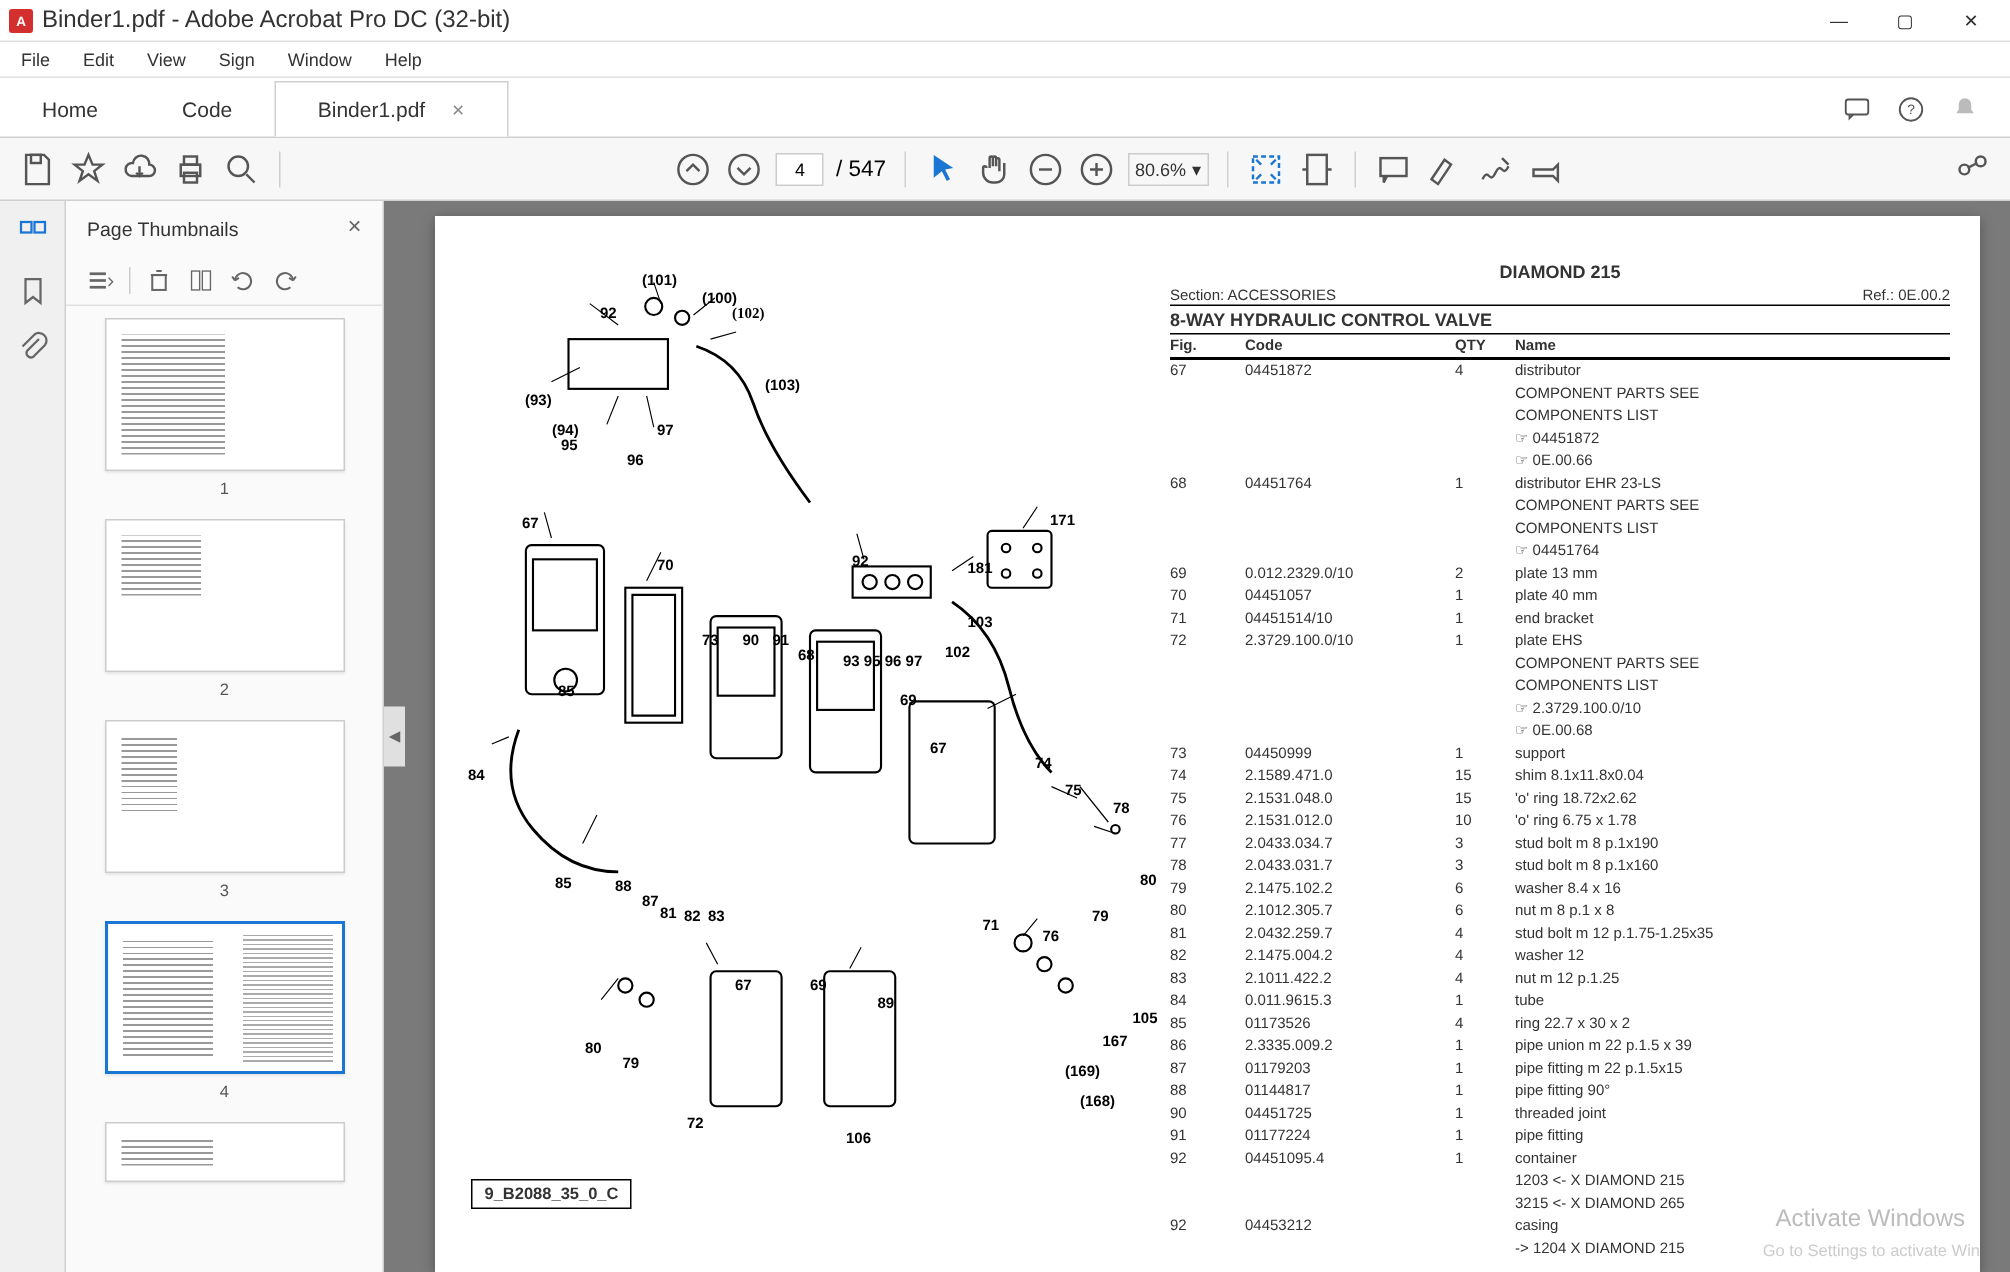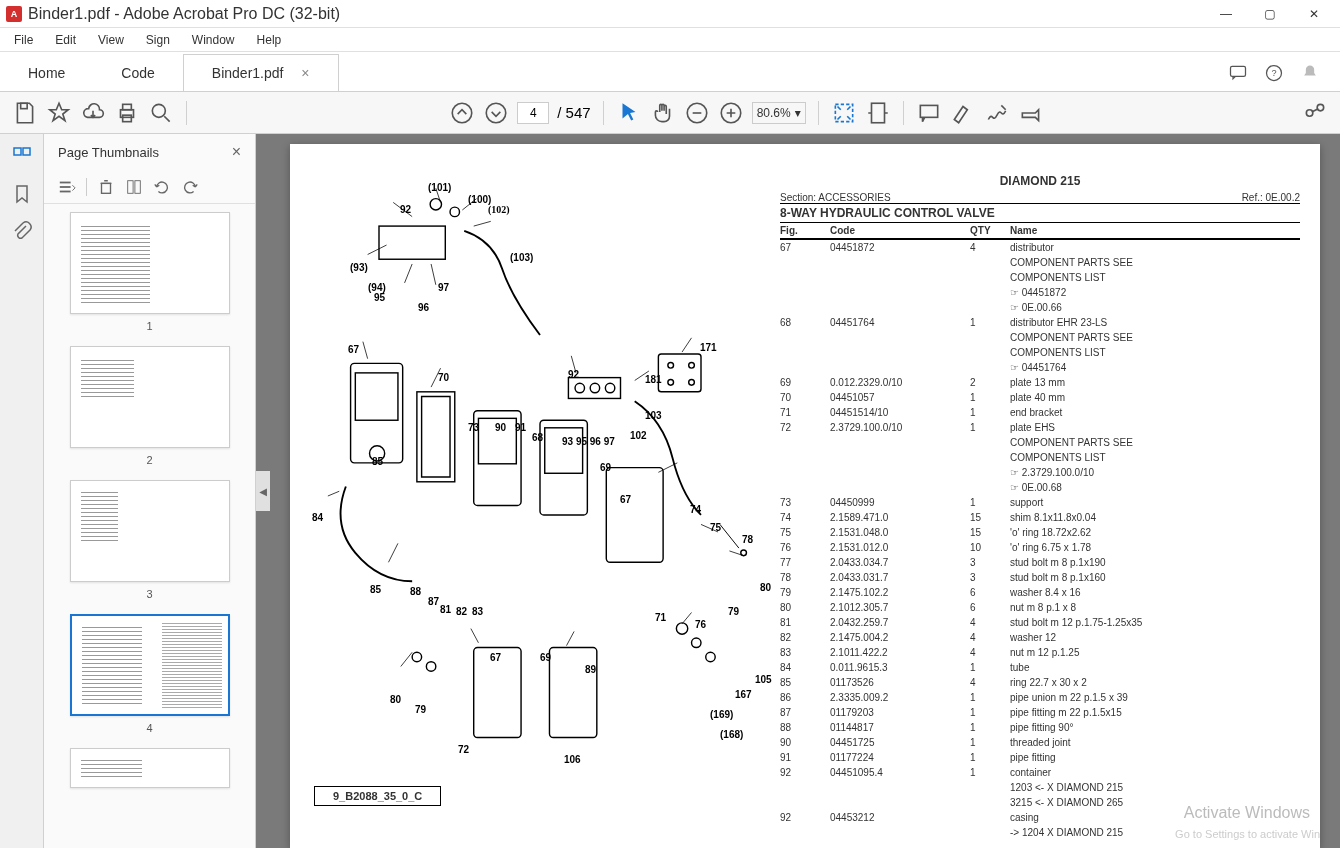--- a/index.html
+++ b/index.html
@@ -35,21 +35,21 @@
 .thumb-list{flex:1;overflow:auto;padding:8px 0;display:flex;flex-direction:column;align-items:center;gap:6px}
 .thumb{width:160px;height:102px;background:#fff;border:1px solid #ccc;box-shadow:0 1px 2px rgba(0,0,0,0.1);position:relative;overflow:hidden}
 .thumb.selected{border:2px solid #1976d2}
 .thumb-lines{position:absolute;top:10px;left:10px;right:50%;bottom:10px;background:repeating-linear-gradient(0deg,#999 0,#999 1px,transparent 1px,transparent 4px)}
 .thumb-label{font-size:11px;color:#555;margin-bottom:8px}
 .doc-view{flex:1;background:#7a7a7a;position:relative;overflow:hidden}
 .collapse-btn{position:absolute;left:0;top:50%;width:14px;height:40px;background:#e0e0e0;display:flex;align-items:center;justify-content:center;color:#666;font-size:10px;transform:translateY(-50%)}
 .page{position:absolute;left:34px;top:10px;right:20px;bottom:0;background:#fff;box-shadow:0 2px 8px rgba(0,0,0,0.3);padding:30px 20px;display:flex}
 .diagram{width:460px;position:relative}
 .callout{position:absolute;font-size:10px;font-weight:bold;color:#000}
-.diagram-label{position:absolute;bottom:12px;left:4px;border:1.5px solid #000;padding:3px 18px;font-size:11px;font-weight:bold}
+.diagram-label{position:absolute;bottom:12px;left:4px;border:1.5px solid #000;padding:3px 8px;font-size:11px;font-weight:bold}
 .parts-table{flex:1;padding-left:10px;font-size:10px}
 .doc-title{text-align:center;font-size:12px;font-weight:bold;margin-bottom:4px}
 .doc-header-row{display:flex;font-size:10px}
 .doc-ref{margin-left:auto}
 .doc-subtitle{font-size:12px;font-weight:bold;border-top:1.5px solid #000;border-bottom:1px solid #000;padding:2px 0}
 .table-header{display:flex;font-weight:bold;border-bottom:2px solid #000;padding:2px 0;font-size:10px}
 .col-fig{width:50px}
 .col-code{width:140px}
 .col-qty{width:40px;text-align:left}
 .col-name{flex:1}

